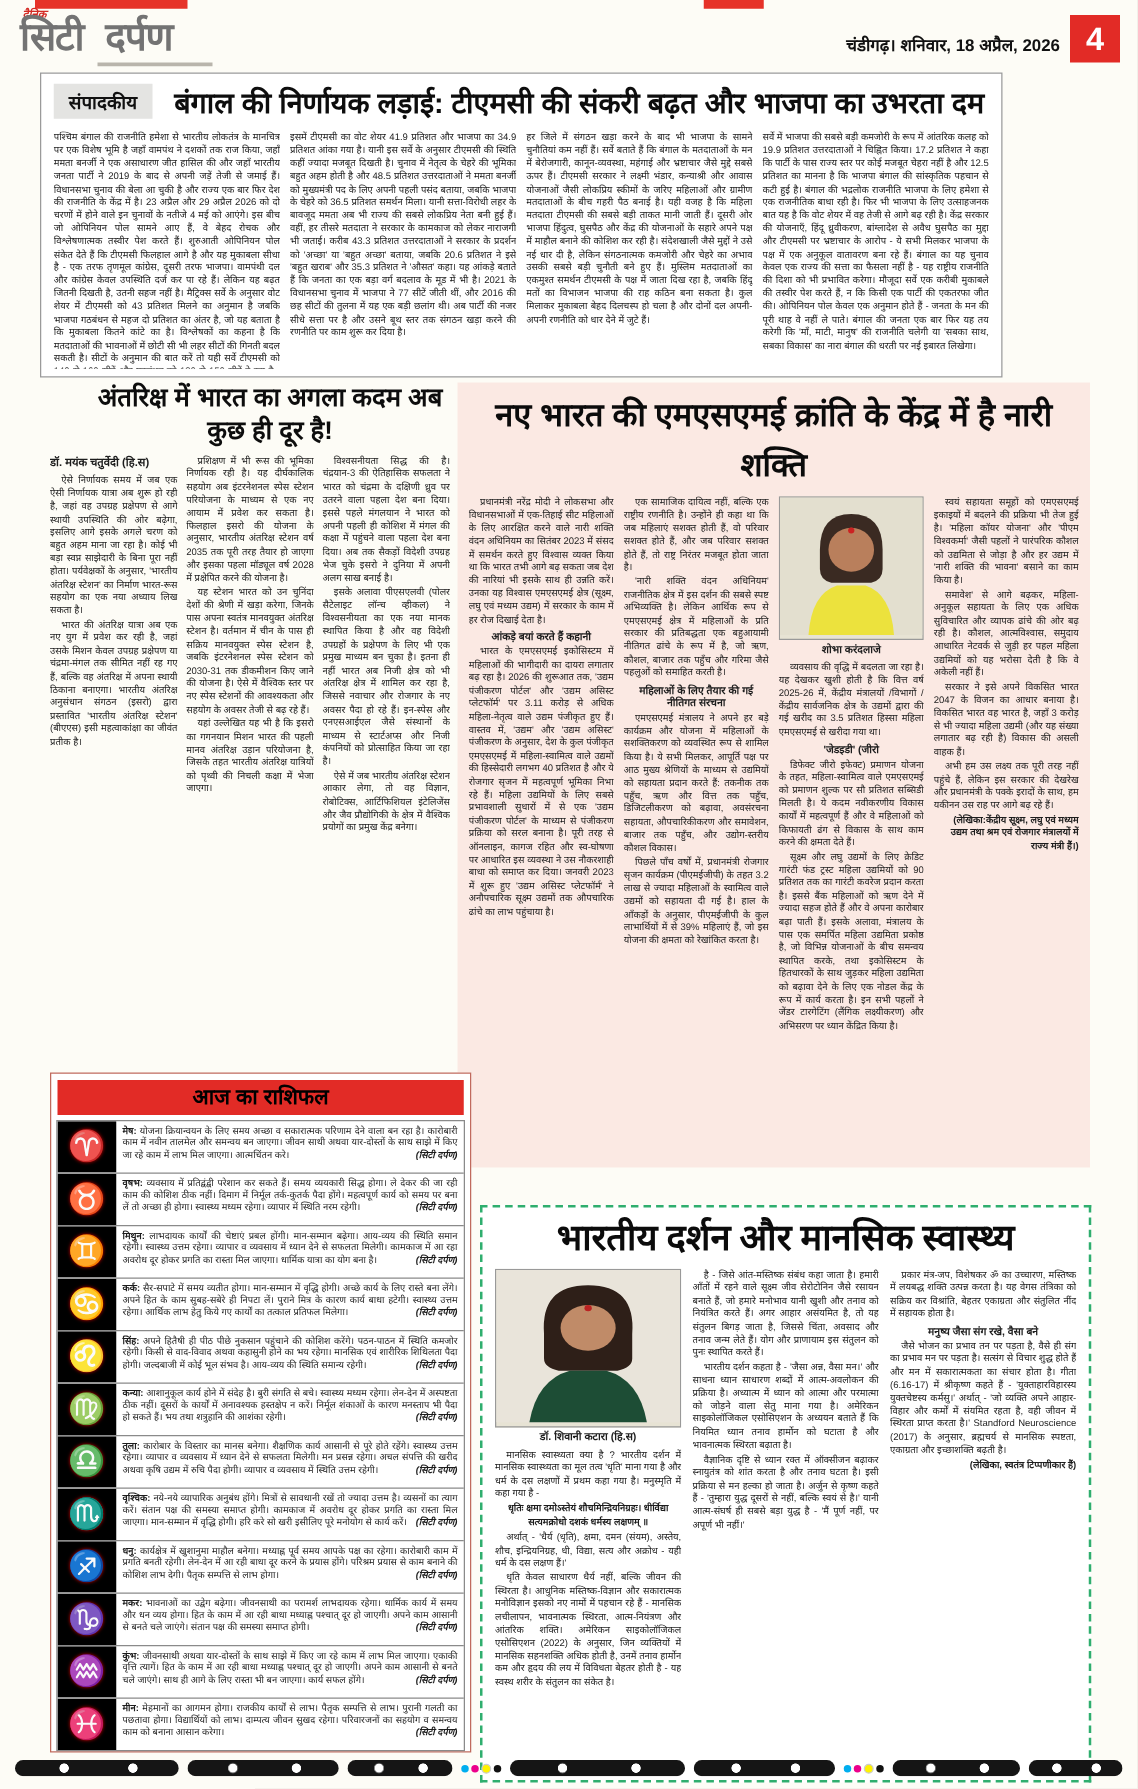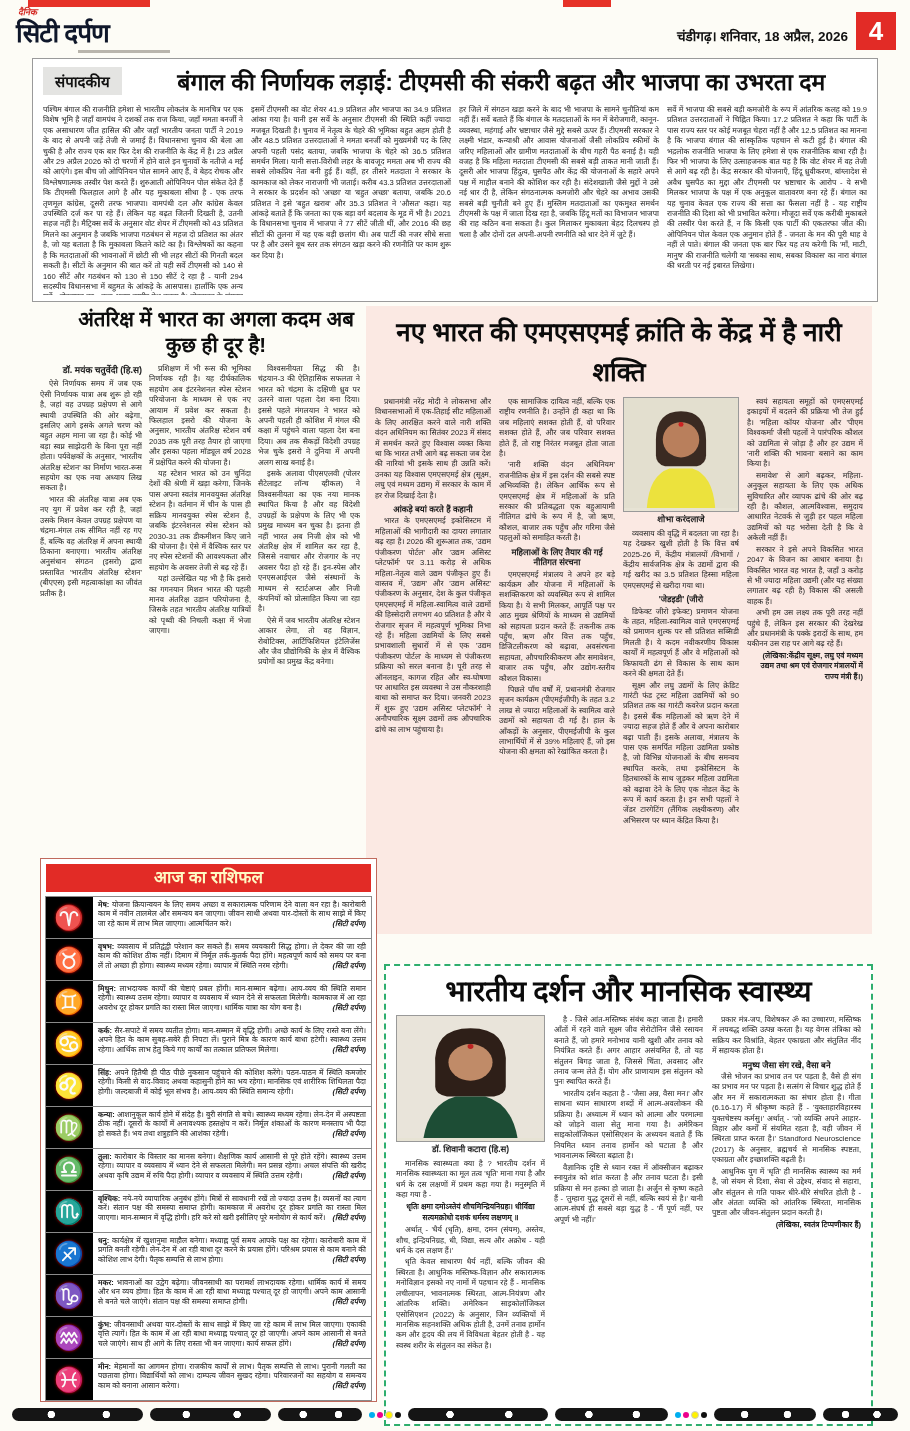--- a/index.html
+++ b/index.html
@@ -1,59 +1,59 @@
 <!DOCTYPE html>
 <html lang="hi"><head>
 <meta charset="utf-8">
 <style>
   html,body{margin:0;padding:0;background:#e9e7e0;font-family:"Liberation Sans",sans-serif;}
   #page{position:relative;width:910px;height:1431px;background:#fdfcf6;margin:0 auto;overflow:hidden;}
   .mark{position:absolute;background:#e63228;height:7px;top:0;}
   
-  .masthead{position:absolute;left:16px;top:8px;}
+  .masthead{position:absolute;left:16px;top:8px;font-family:Liberation Mono, monospace;}
   .brand-pre{color:#d42a24;font-size:9px;font-weight:bold;font-style:italic;margin-left:2px;line-height:9px;}
-  .brand{font-size:26px;font-weight:900;letter-spacing:-1px;color:#0f172a;line-height:32px;}
+  .brand{font-size:31px;font-weight:900;letter-spacing:-1px;color:#737373;line-height:32px;}
   .brand-tag{height:3px;width:92px;background:#b9b5ac;margin:1px 0 0 62px;}
   .banner{position:absolute;left:351px;top:16px;width:212px;height:34px;background:#e22b26;color:#fff;
           font-size:19px;font-weight:bold;text-align:center;line-height:34px;box-shadow:0 1px 0 #999;}
   .dateline{position:absolute;right:62px;top:27px;font-size:13.5px;font-weight:bold;color:#111;}
   .pagebox{position:absolute;left:856px;top:12px;width:40px;height:38px;background:#e22b26;color:#fff;
            font-size:26px;font-weight:900;text-align:center;line-height:38px;}
   
   .news{font-size:7.6px;line-height:10.4px;text-align:justify;color:#1d1d1d;}
   .cols{display:flex;gap:8px;overflow:hidden;}
   .col{flex:1;overflow:hidden;}
   .blk{margin:0 0 1px 0;}
   .blk.p{text-indent:9px;}
   .blk.h{font-weight:bold;text-align:center;font-size:8.4px;text-indent:0;margin:3px 0 2px;}
-  .blk.byline{font-weight:bold;text-align:right;font-size:9px;text-indent:0;margin:1px 0 4px;}
+  .blk.byline{font-weight:bold;text-align:left;font-size:9px;text-indent:0;margin:1px 0 4px;}
   .blk.shloka{font-weight:bold;text-align:center;text-indent:0;margin:2px 0;}
   .blk.credit{font-weight:bold;text-align:right;text-indent:0;margin-top:0;}
   
-  .edbox{position:absolute;left:32px;top:58px;width:846px;height:244px;border:1px solid #9a9a9a;
+  .edbox{position:absolute;left:32px;top:58px;width:770px;height:244px;border:1px solid #9a9a9a;
          background:#fff;padding:6px 10px;box-sizing:border-box;}
   .ed-head{display:flex;align-items:center;gap:14px;}
   .ed-label{background:#e4e4e2;color:#111;font-size:15px;font-weight:bold;padding:4px 12px;}
   .ed-headline{flex:1;text-align:center;font-size:23px;font-weight:800;color:#0d0d0d;}
   .ed-cols{margin-top:8px;height:190px;}
   
   .space{position:absolute;left:40px;top:306px;width:320px;height:548px;}
   .sp-head{font-size:20.5px;font-weight:800;text-align:center;line-height:26px;color:#0d0d0d;margin-left:32px;}
   .sp-cols{margin-top:6px;height:505px;gap:7px;}
   
   .msme{position:absolute;left:366px;top:306px;width:506px;height:628px;background:#fbe9e3;
         padding:6px 9px;box-sizing:border-box;}
   .ms-head{font-size:26px;font-weight:900;text-align:center;line-height:40px;color:#0b0b0b;}
   .ms-cols{margin-top:5px;height:562px;gap:8px;}
   .photo{border:1px solid #999;background:#e7e3d4;}
   .caption{font-size:8.5px;font-weight:bold;text-align:center;margin:2px 0 4px;}
   
   .horo{position:absolute;left:40px;top:858px;width:337px;height:544px;border:1px solid #c06a5d;
         background:#fff;padding:4px;box-sizing:border-box;}
-  .horo-title{background:#e22b26;color:#fef9c3;font-size:17px;font-weight:bold;text-align:center;
+  .horo-title{background:#e22b26;color:#000000;font-size:17px;font-weight:bold;text-align:center;
               height:28px;line-height:28px;margin:1px 1px 4px;}
   .horo-rows{border:1px solid #8a8a8a;}
   .h-row{display:flex;height:41px;overflow:hidden;}
   .h-row:not(:last-child){border-bottom:1px solid #8a8a8a;}
   .zod{width:47px;background:#000;color:#ff7518;font-size:24px;display:flex;align-items:center;
        justify-content:center;text-shadow:0 0 3px #d40000;flex:none;}
   .h-text{flex:1;padding:2.5px 5px;font-size:7.5px;line-height:9.8px;text-align:justify;color:#1d1d1d;overflow:hidden;}
   .h-sign{font-weight:bold;}
   .h-src{font-weight:bold;font-style:italic;float:right;}
   
@@ -324,21 +324,20 @@
 
       <div class="blk p">है - जिसे आंत-मस्तिष्क संबंध कहा जाता है। हमारी आँतों में रहने वाले सूक्ष्म जीव सेरोटोनिन जैसे रसायन बनाते हैं, जो हमारे मनोभाव यानी खुशी और तनाव को नियंत्रित करते हैं। अगर आहार असंयमित है, तो यह संतुलन बिगड़ जाता है, जिससे चिंता, अवसाद और तनाव जन्म लेते हैं। योग और प्राणायाम इस संतुलन को पुनः स्थापित करते हैं।</div>
           <div class="blk p">भारतीय दर्शन कहता है - 'जैसा अन्न, वैसा मन।' और साधना ध्यान साधारण शब्दों में आत्म-अवलोकन की प्रक्रिया है। अध्यात्म में ध्यान को आत्मा और परमात्मा को जोड़ने वाला सेतु माना गया है। अमेरिकन साइकोलॉजिकल एसोसिएशन के अध्ययन बताते हैं कि नियमित ध्यान तनाव हार्मोन को घटाता है और भावनात्मक स्थिरता बढ़ाता है।</div>
           <div class="blk p">वैज्ञानिक दृष्टि से ध्यान रक्त में ऑक्सीजन बढ़ाकर स्नायुतंत्र को शांत करता है और तनाव घटता है। इसी प्रक्रिया से मन हल्का हो जाता है। अर्जुन से कृष्ण कहते हैं - 'तुम्हारा युद्ध दूसरों से नहीं, बल्कि स्वयं से है।' यानी आत्म-संघर्ष ही सबसे बड़ा युद्ध है - 'मैं पूर्ण नहीं, पर अपूर्ण भी नहीं।'</div>
         </div>
       <div class="col">
 
       <div class="blk p">प्रकार मंत्र-जप, विशेषकर ॐ का उच्चारण, मस्तिष्क में लयबद्ध शक्ति उत्पन्न करता है। यह वेगस तंत्रिका को सक्रिय कर विश्रांति, बेहतर एकाग्रता और संतुलित नींद में सहायक होता है।</div>
           <div class="blk h">मनुष्य जैसा संग रखे, वैसा बने</div>
           <div class="blk p">जैसे भोजन का प्रभाव तन पर पड़ता है, वैसे ही संग का प्रभाव मन पर पड़ता है। सत्संग से विचार शुद्ध होते हैं और मन में सकारात्मकता का संचार होता है। गीता (6.16-17) में श्रीकृष्ण कहते हैं - 'युक्ताहारविहारस्य युक्तचेष्टस्य कर्मसु।' अर्थात् - 'जो व्यक्ति अपने आहार-विहार और कर्मों में संयमित रहता है, वही जीवन में स्थिरता प्राप्त करता है।' Standford Neuroscience (2017) के अनुसार, ब्रह्मचर्य से मानसिक स्पष्टता, एकाग्रता और इच्छाशक्ति बढ़ती है।</div>
-          <div class="blk p">आधुनिक युग में 'धृति' ही मानसिक स्वास्थ्य का मर्म है, जो संयम से दिशा, सेवा से उद्देश्य, संवाद से सहारा, और संतुलन से गति पाकर धीरे-धीरे संचरित होती है - और अंततः व्यक्ति को आंतरिक स्थिरता, मानसिक पुष्टता और जीवन-संतुलन प्रदान करती है।</div>
           <div class="blk credit">(लेखिका, स्वतंत्र टिप्पणीकार हैं)</div>
         </div>
     </div>
   </div>
 
   <div class="regrow">
     <div class="bar" style="width:140px;"></div>
     <div class="bar" style="width:130px;"></div>
     <div class="bar" style="width:90px;"></div>
     <div class="cmyk">

